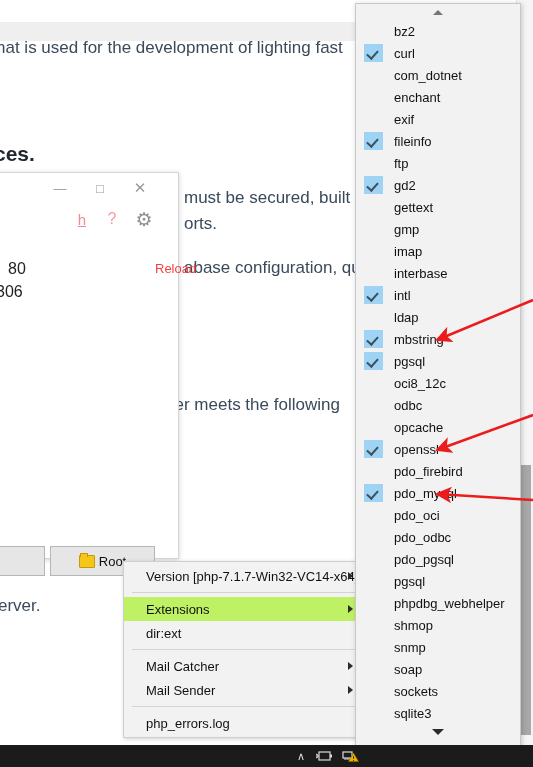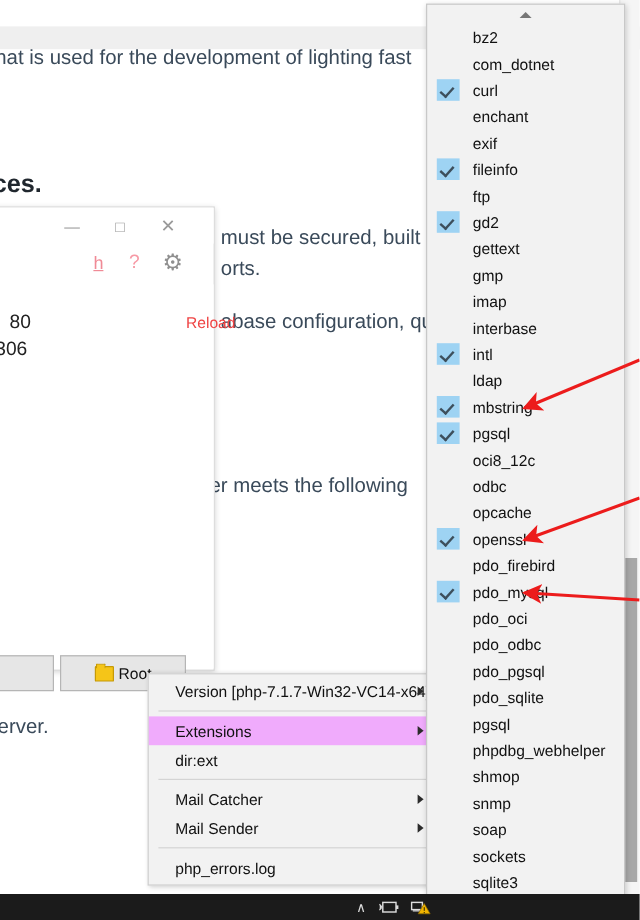--- a/index.html
+++ b/index.html
@@ -38,21 +38,21 @@
   #btn-terminal{left:-62px;top:546px;width:105px;}
   #btn-root{left:50px;top:546px;width:103px;}
   .folder-ico{width:14px;height:11px;background:#f5c518;border:1px solid #c69a06;border-radius:1px;display:inline-block;position:relative;}
   .folder-ico:before{content:"";position:absolute;left:0;top:-3px;width:6px;height:3px;background:#f5c518;border:1px solid #c69a06;border-bottom:none;border-radius:1px 1px 0 0;}
 
   
   #ctx-menu{position:absolute;left:123px;top:561px;width:237px;background:#f2f2f2;border:1px solid #cfcfcf;
       box-shadow:1px 1px 4px rgba(0,0,0,.2);padding:2px 0;}
   .ctx-item{position:relative;height:24px;display:flex;align-items:center;padding-left:22px;
       font-size:13px;color:#111;white-space:nowrap;}
-  .ctx-item.sel{background:#f0abfc;}
+  .ctx-item.sel{background:#bef264;}
   .ctx-arrow{position:absolute;right:8px;top:50%;transform:translateY(-50%);
       width:0;height:0;border-left:5px solid #2b2b2b;border-top:4px solid transparent;border-bottom:4px solid transparent;}
   .ctx-sep{height:1px;background:#d4d4d4;margin:4px 6px 4px 8px;}
 
   
   #ext-menu{position:absolute;left:355px;top:3px;width:164px;height:752px;background:#f2f2f2;
       border:1px solid #c8c8c8;box-shadow:1px 1px 5px rgba(0,0,0,.2);}
   .ext-scroll{height:16px;display:flex;align-items:center;justify-content:center;}
   .ext-list{position:relative;}
   .ext-item{position:relative;height:22px;display:flex;align-items:center;font-size:13px;color:#111;}
@@ -150,28 +150,28 @@
 <div id="ext-menu">
   <div class="ext-scroll">
       <div class="up-tri"></div>
     </div>
   <div class="ext-list" id="ext-list">
       <div class="ext-item">
         <span class="ext-chk"></span>
         <span class="ext-label">bz2</span>
       </div>
       <div class="ext-item">
+        <span class="ext-chk on"></span>
+        <span class="ext-label">curl</span>
+      </div>
+      <div class="ext-item">
         <span class="ext-chk"></span>
         <span class="ext-label">com_dotnet</span>
       </div>
       <div class="ext-item">
-        <span class="ext-chk on"></span>
-        <span class="ext-label">curl</span>
-      </div>
-      <div class="ext-item">
         <span class="ext-chk"></span>
         <span class="ext-label">enchant</span>
       </div>
       <div class="ext-item">
         <span class="ext-chk"></span>
         <span class="ext-label">exif</span>
       </div>
       <div class="ext-item">
         <span class="ext-chk on"></span>
         <span class="ext-label">fileinfo</span>
@@ -244,24 +244,20 @@
         <span class="ext-chk"></span>
         <span class="ext-label">pdo_oci</span>
       </div>
       <div class="ext-item">
         <span class="ext-chk"></span>
         <span class="ext-label">pdo_odbc</span>
       </div>
       <div class="ext-item">
         <span class="ext-chk"></span>
         <span class="ext-label">pdo_pgsql</span>
-      </div>
-      <div class="ext-item">
-        <span class="ext-chk"></span>
-        <span class="ext-label">pdo_sqlite</span>
       </div>
       <div class="ext-item">
         <span class="ext-chk"></span>
         <span class="ext-label">pgsql</span>
       </div>
       <div class="ext-item">
         <span class="ext-chk"></span>
         <span class="ext-label">phpdbg_webhelper</span>
       </div>
       <div class="ext-item">

